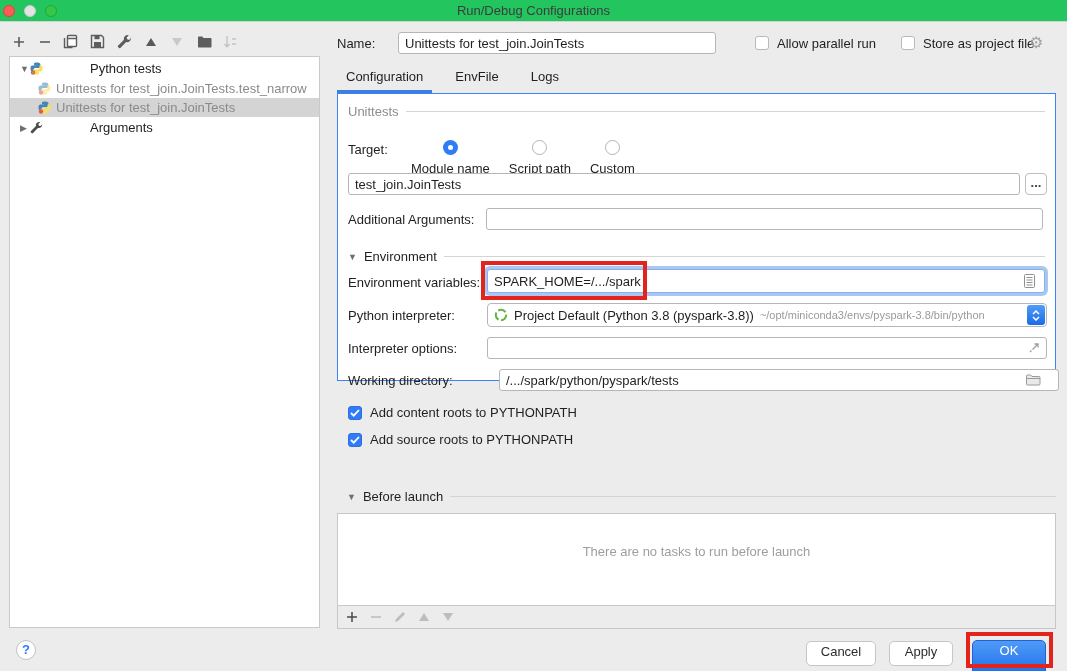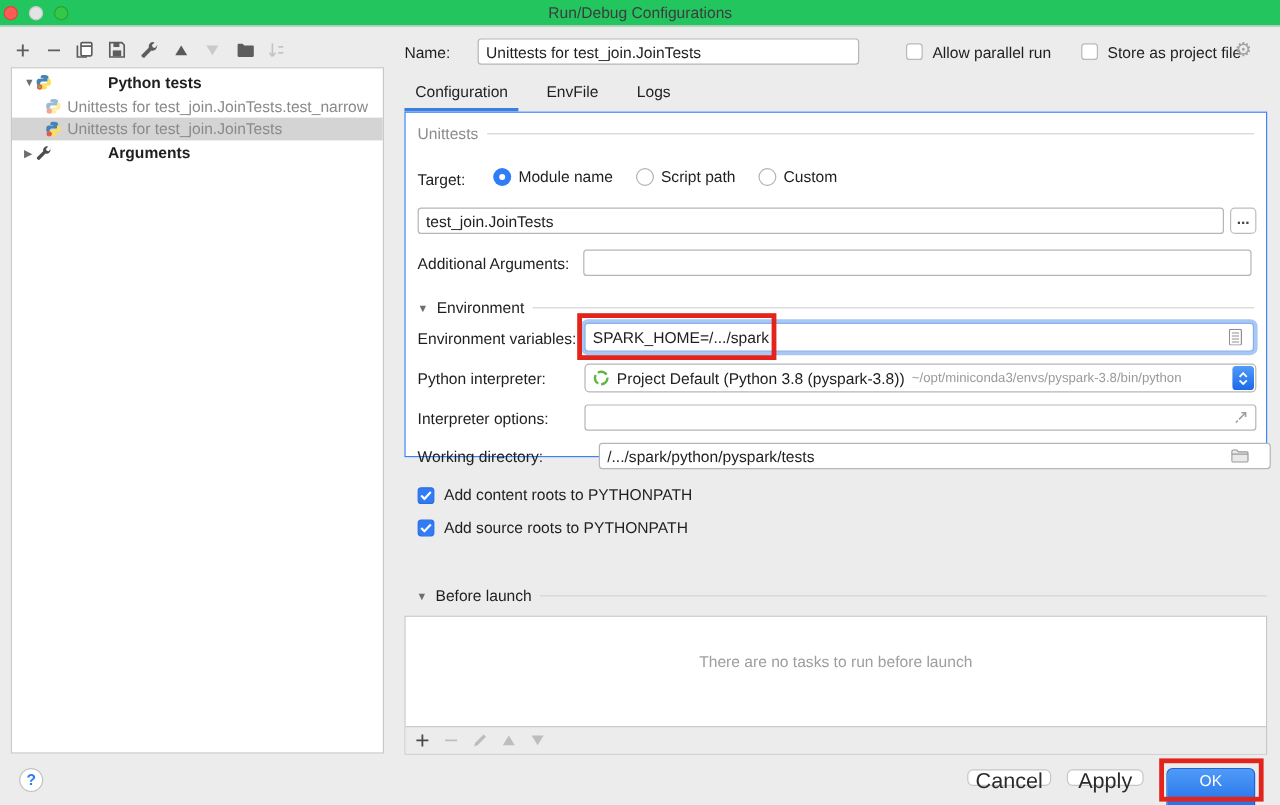--- a/index.html
+++ b/index.html
@@ -24,21 +24,21 @@
 
   
   .sb-tool { position:absolute; top:33px; width:17px; height:17px; display:flex; align-items:center; justify-content:center; }
 
   
   .tree-panel { position:absolute; left:9px; top:56px; width:311px; height:572px;
     background:#ffffff; border:1px solid #c9c9c9; overflow:hidden; }
   .tree-row { position:absolute; left:0; width:100%; height:19px; display:flex; align-items:center; white-space:nowrap; overflow:hidden; }
   .tree-row .twisty { width:10px; font-size:9px; color:#6e6e6e; margin-left:10px; flex:none; }
   .tree-row .ticon { flex:none; margin-right:5px; display:inline-flex; }
-  .bold { font-weight:bold;padding-left:42px; }
+  .bold { font-weight:normal;padding-left:42px; }
   .row-child { padding-left:28px; color:#8a8a8a; }
   .row-selected { background:#d4d4d4; }
 
   
   .lbl { position:absolute; white-space:nowrap; }
   input.txt {
     position:absolute; height:22px; background:#fff; border:1px solid #b6b6b6;
     border-radius:3px; padding:0 6px; font:13px "Liberation Sans", sans-serif; color:#1f1f1f;
   }
   .mac-check { position:absolute; width:14px; height:14px; background:#fff;
@@ -56,21 +56,21 @@
     border:1px solid #3b82f6; background:#ffffff; }
   .sect-head { position:absolute; left:10px; right:10px; display:flex; align-items:center; gap:7px; }
   .sect-head .line { flex:1; border-top:1px solid #d4d4d4; }
   .sect-head .tri { font-size:9px; color:#6e6e6e; }
   .gray-title { color:#8c8c8c; }
 
   .radio { width:15px; height:15px; border-radius:50%; background:#fff; border:1px solid #b3b3b3; flex:none; }
   .radio.on { background:#2f7cf6; border:none; position:relative; }
   .radio.on::after { content:""; position:absolute; left:5px; top:5px; width:5px; height:5px; border-radius:50%; background:#fff; }
   .radio-group { position:absolute; display:flex; align-items:center; gap:7px; }
-  .radio-item { display:flex; align-items:center; gap:6px; margin-right:12px; }
+  .radio-item { display:flex; align-items:center; gap:6px; margin-right:12px;flex-direction:column; }
 
   .btn-browse { position:absolute; width:22px; height:22px; background:#fff; border:1px solid #bdbdbd;
     border-radius:4px; font-weight:bold; color:#444; text-align:center; line-height:18px; }
 
   .env-input { box-shadow:0 0 0 3px #a9c7f4; border-color:#8ab0ea !important; }
   .field-icon { position:absolute; display:inline-flex; }
 
   .combo { position:absolute; height:24px; background:#fff; border:1px solid #b6b6b6; border-radius:4px;
     display:flex; align-items:center; padding:0 24px 0 6px; overflow:hidden; white-space:nowrap; }
   .combo .path { color:#9a9a9a; font-size:11px; margin-left:6px; }
@@ -83,22 +83,22 @@
   .bl-box { position:absolute; left:337px; top:513px; width:719px; height:116px;
     background:#fff; border:1px solid #c7c7c7; }
   .bl-empty { position:absolute; left:0; top:30px; width:100%; text-align:center; color:#9e9e9e; }
   .bl-foot { position:absolute; left:0; bottom:0; width:100%; height:23px; background:#ececec;
     border-top:1px solid #c9c9c9; display:flex; align-items:center; padding-left:7px; gap:10px; }
   .bl-foot .ic { display:inline-flex; width:14px; justify-content:center; }
 
   
   .help-btn { position:absolute; left:16px; top:640px; width:20px; height:20px; border-radius:50%;
     background:#fff; border:1px solid #c2c2c2; color:#2e7bf6; font-weight:bold; text-align:center; line-height:18px; font-size:13px; }
-  .btn { position:absolute; top:641px; height:14px; background:#fff; border:1px solid #c6c6c6;
-    border-radius:5px; text-align:center; line-height:19px; font-size:18px; color:#2b2b2b; }
+  .btn { position:absolute; top:641px; height:25px; background:#fff; border:1px solid #c6c6c6;
+    border-radius:5px; text-align:center; line-height:19px; font-size:13px; color:#2b2b2b; }
   .btn-ok { position:absolute; left:972px; top:640px; width:74px; height:38px; border-radius:5px;
     background:linear-gradient(#4f9bf8,#1c6ae8); border:1px solid #1c63d8; color:#fff; text-align:center; line-height:20px; }
 
   
   .annot { position:absolute; border:4px solid #e2241c; pointer-events:none; z-index:60; }
 
   .tri-up { width:0; height:0; border-left:5px solid transparent; border-right:5px solid transparent; border-bottom:8px solid #595959; }
   .tri-down { width:0; height:0; border-left:5px solid transparent; border-right:5px solid transparent; border-top:8px solid #c9c9c9; }
   .tri-down.dk { border-top-color:#bdbdbd; }
 </style>

